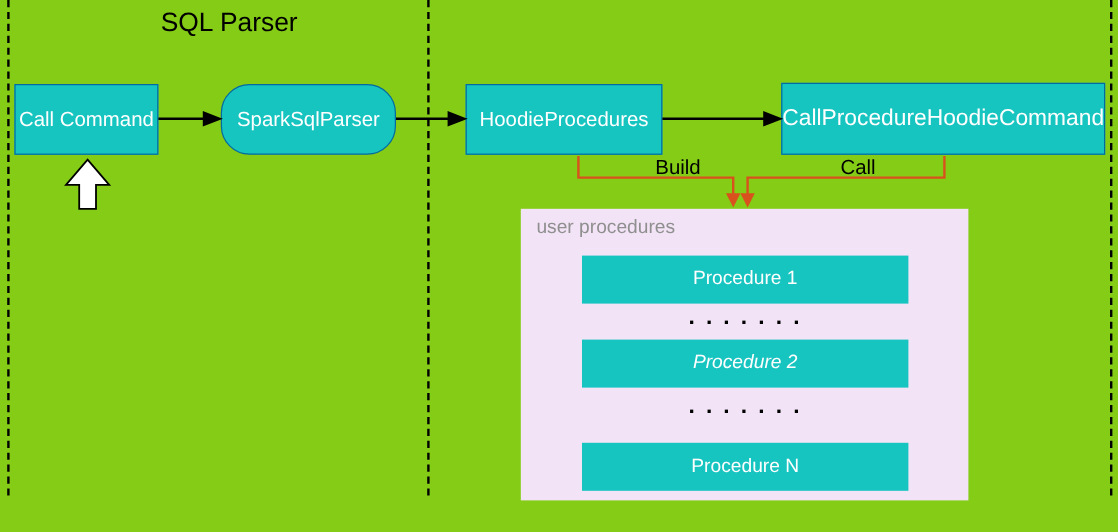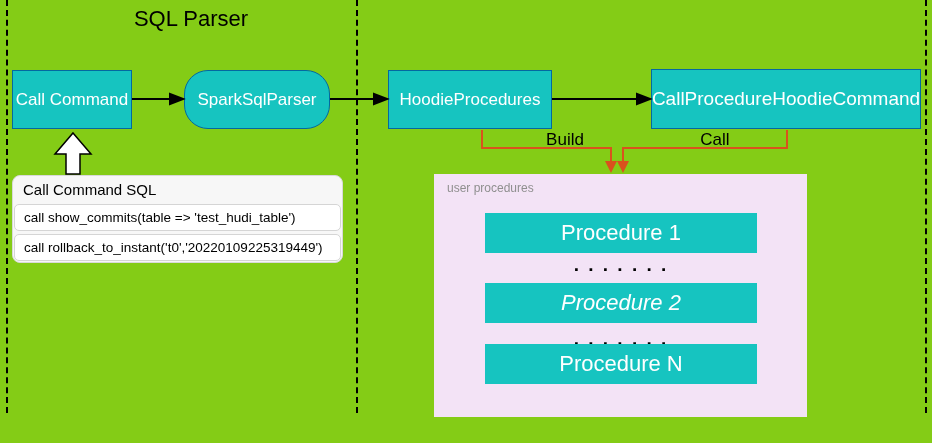--- a/index.html
+++ b/index.html
@@ -28,28 +28,28 @@
     border:1px solid #d5d5d5;border-radius:5px;box-sizing:border-box;
     display:flex;align-items:center;padding-left:9px;font-size:13.5px;color:#000;
     white-space:nowrap;overflow:hidden;
   }
   .sql-row-1{top:28px;}
   .sql-row-2{top:58px;}
   .pink-box{
     position:absolute;left:434px;top:174px;width:373px;height:243px;
     background:#f3e3f6;
   }
-  .pink-label{position:absolute;left:13px;top:7px;font-size:12px;color:#8f8f8f;}
+  .pink-label{position:absolute;left:13px;top:7px;font-size:16px;color:#8f8f8f;}
   .proc-box{
     position:absolute;left:51px;width:272px;height:40px;background:#16c4c0;
-    color:#fff;display:flex;align-items:center;justify-content:center;font-size:22px;
+    color:#fff;display:flex;align-items:center;justify-content:center;font-size:16px;
   }
   .proc-1{top:39px;}
   .proc-2{top:109px;font-style:italic;}
-  .proc-n{top:170px;}
+  .proc-n{top:195px;}
   .proc-sep{
     position:absolute;left:51px;width:272px;height:20px;
     display:flex;align-items:center;justify-content:center;
     font-size:19px;font-weight:bold;letter-spacing:2px;color:#000;
     transform:translateY(-6px);
   }
   .sep-1{top:87px;}
   .sep-2{top:161px;}
   svg.connectors{position:absolute;left:0;top:0;pointer-events:none;}
 </style>
@@ -86,25 +86,20 @@
       <path d="M482,130 L482,148 L611,148 L611,162"></path>
       <path d="M787,130 L787,148 L623,148 L623,162"></path>
     </g>
     <polygon points="611,173 605,161 617,161" fill="#d9521d"></polygon>
     <polygon points="623,173 617,161 629,161" fill="#d9521d"></polygon>
   </svg>
 
   <div class="edge-label" style="left:670px;top:130px;width:90px;">Call</div>
   <div class="edge-label" style="left:520px;top:130px;width:90px;">Build</div>
 
-  <div class="sql-panel">
-    <div class="sql-panel-header">Call Command SQL</div>
-    <div class="sql-row sql-row-1">call show_commits(table =&gt; 'test_hudi_table')</div>
-    <div class="sql-row sql-row-2">call rollback_to_instant('t0','20220109225319449')</div>
-  </div>
 
   <div class="pink-box">
     <div class="pink-label">user procedures</div>
     <div class="proc-box proc-1">Procedure 1</div>
     <div class="proc-sep sep-1">. . . . . . .</div>
     <div class="proc-box proc-2">Procedure 2</div>
     <div class="proc-sep sep-2">. . . . . . .</div>
     <div class="proc-box proc-n">Procedure N</div>
   </div>
 

